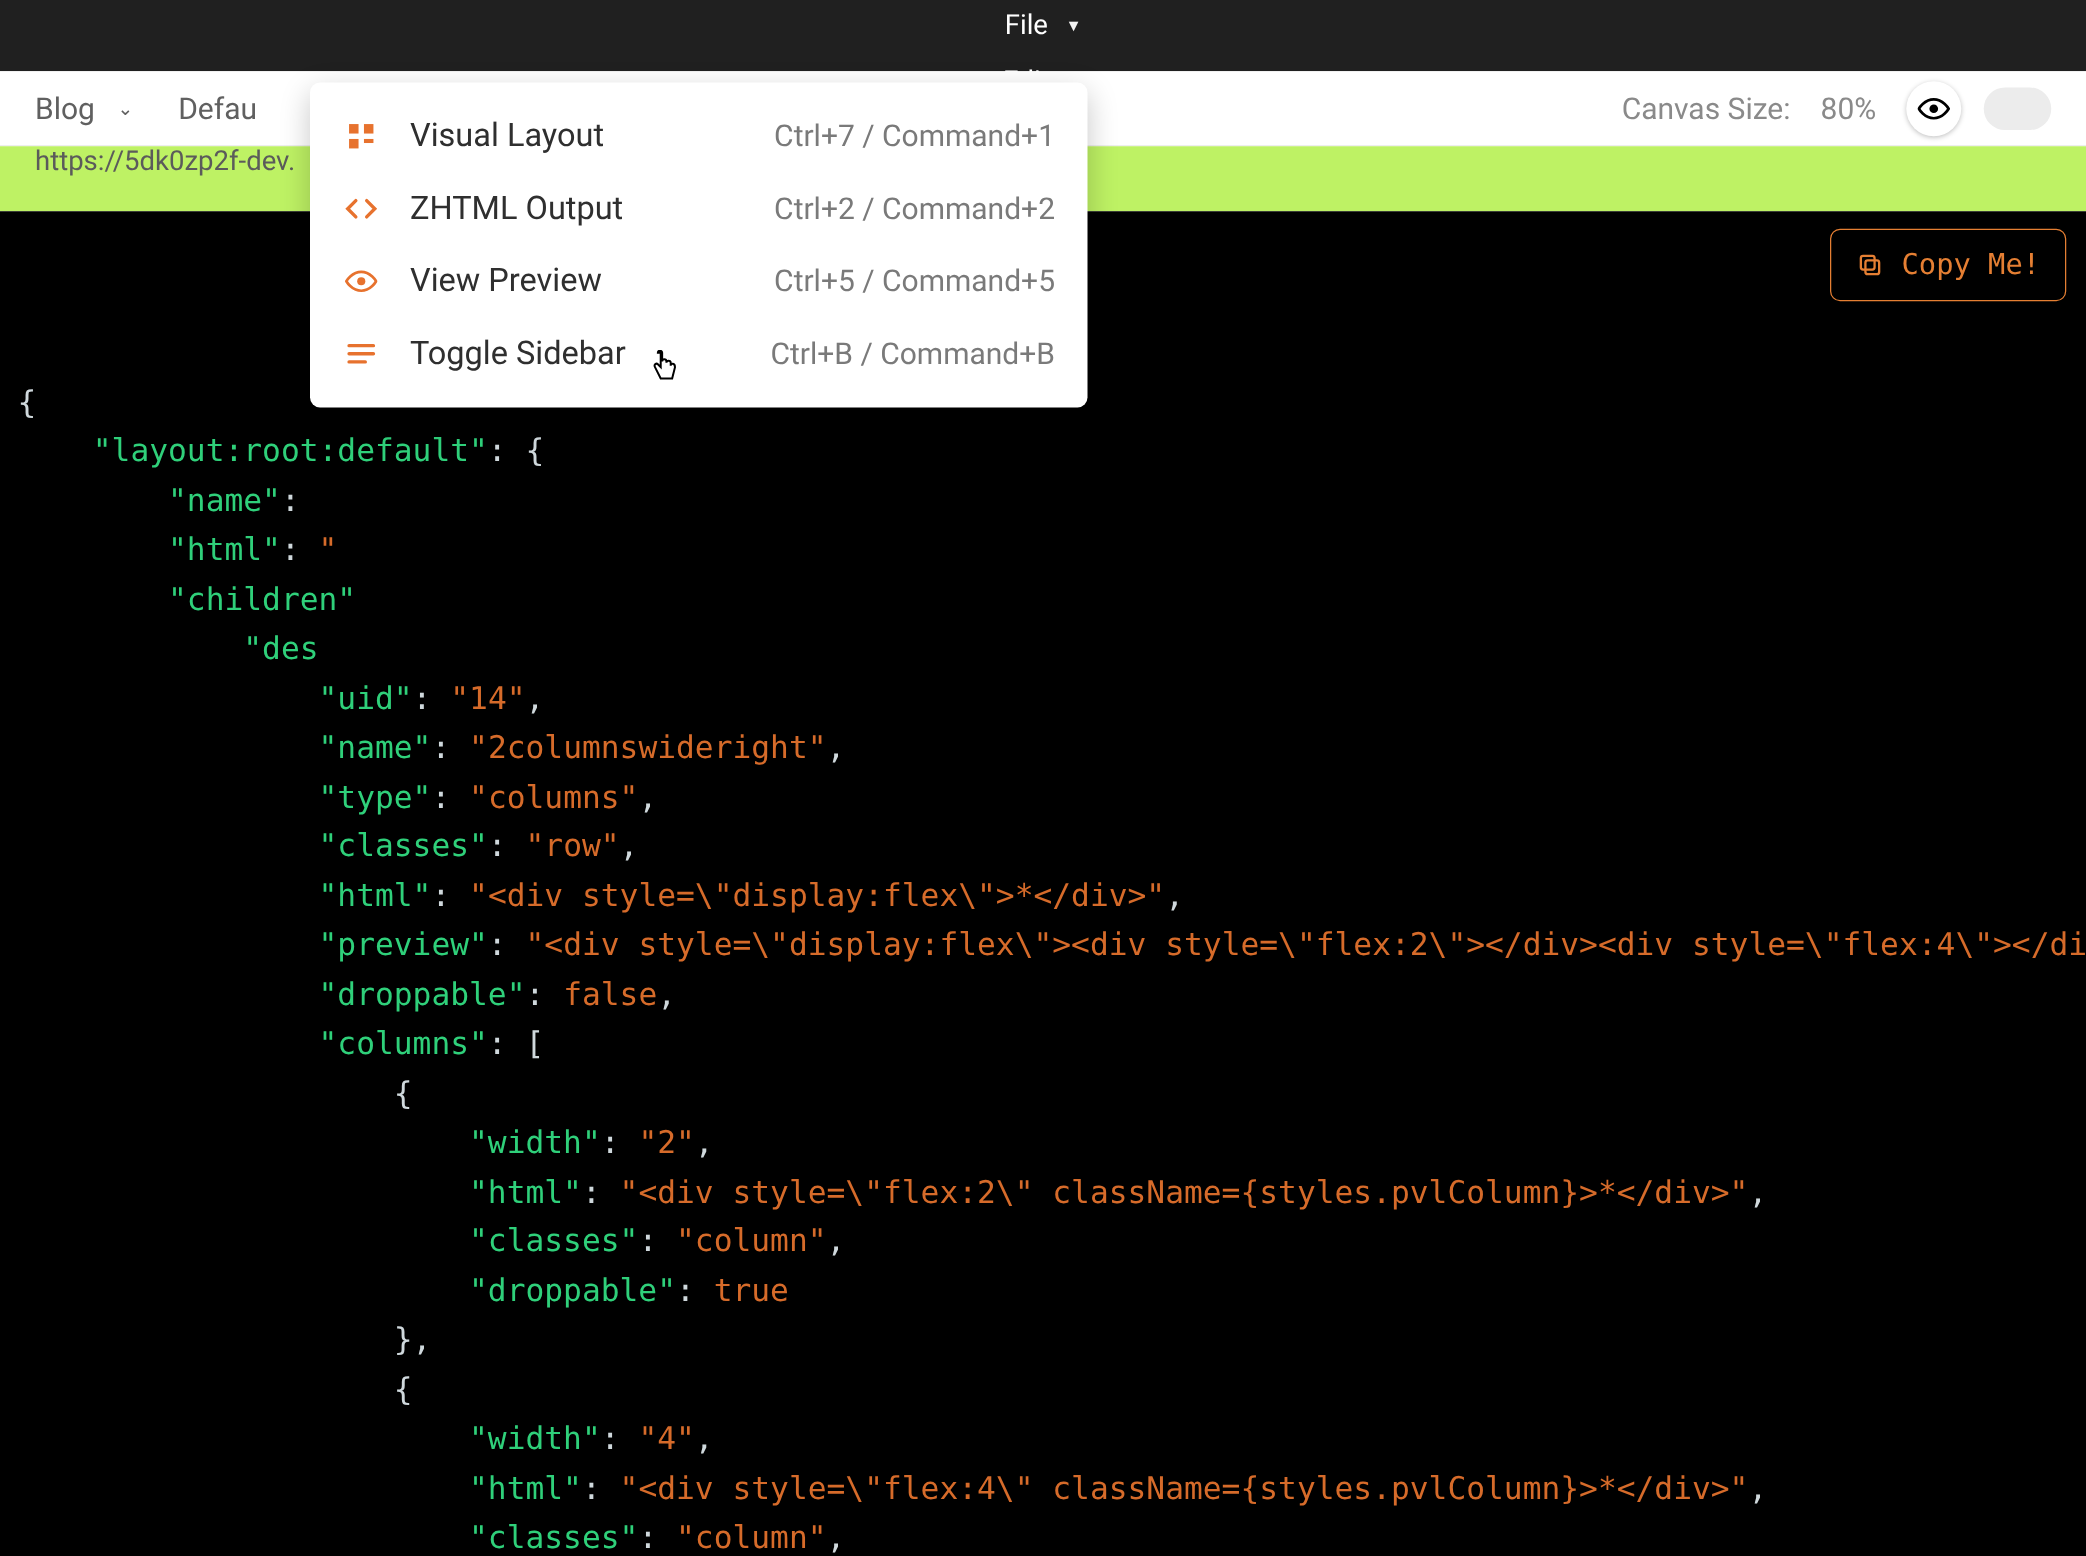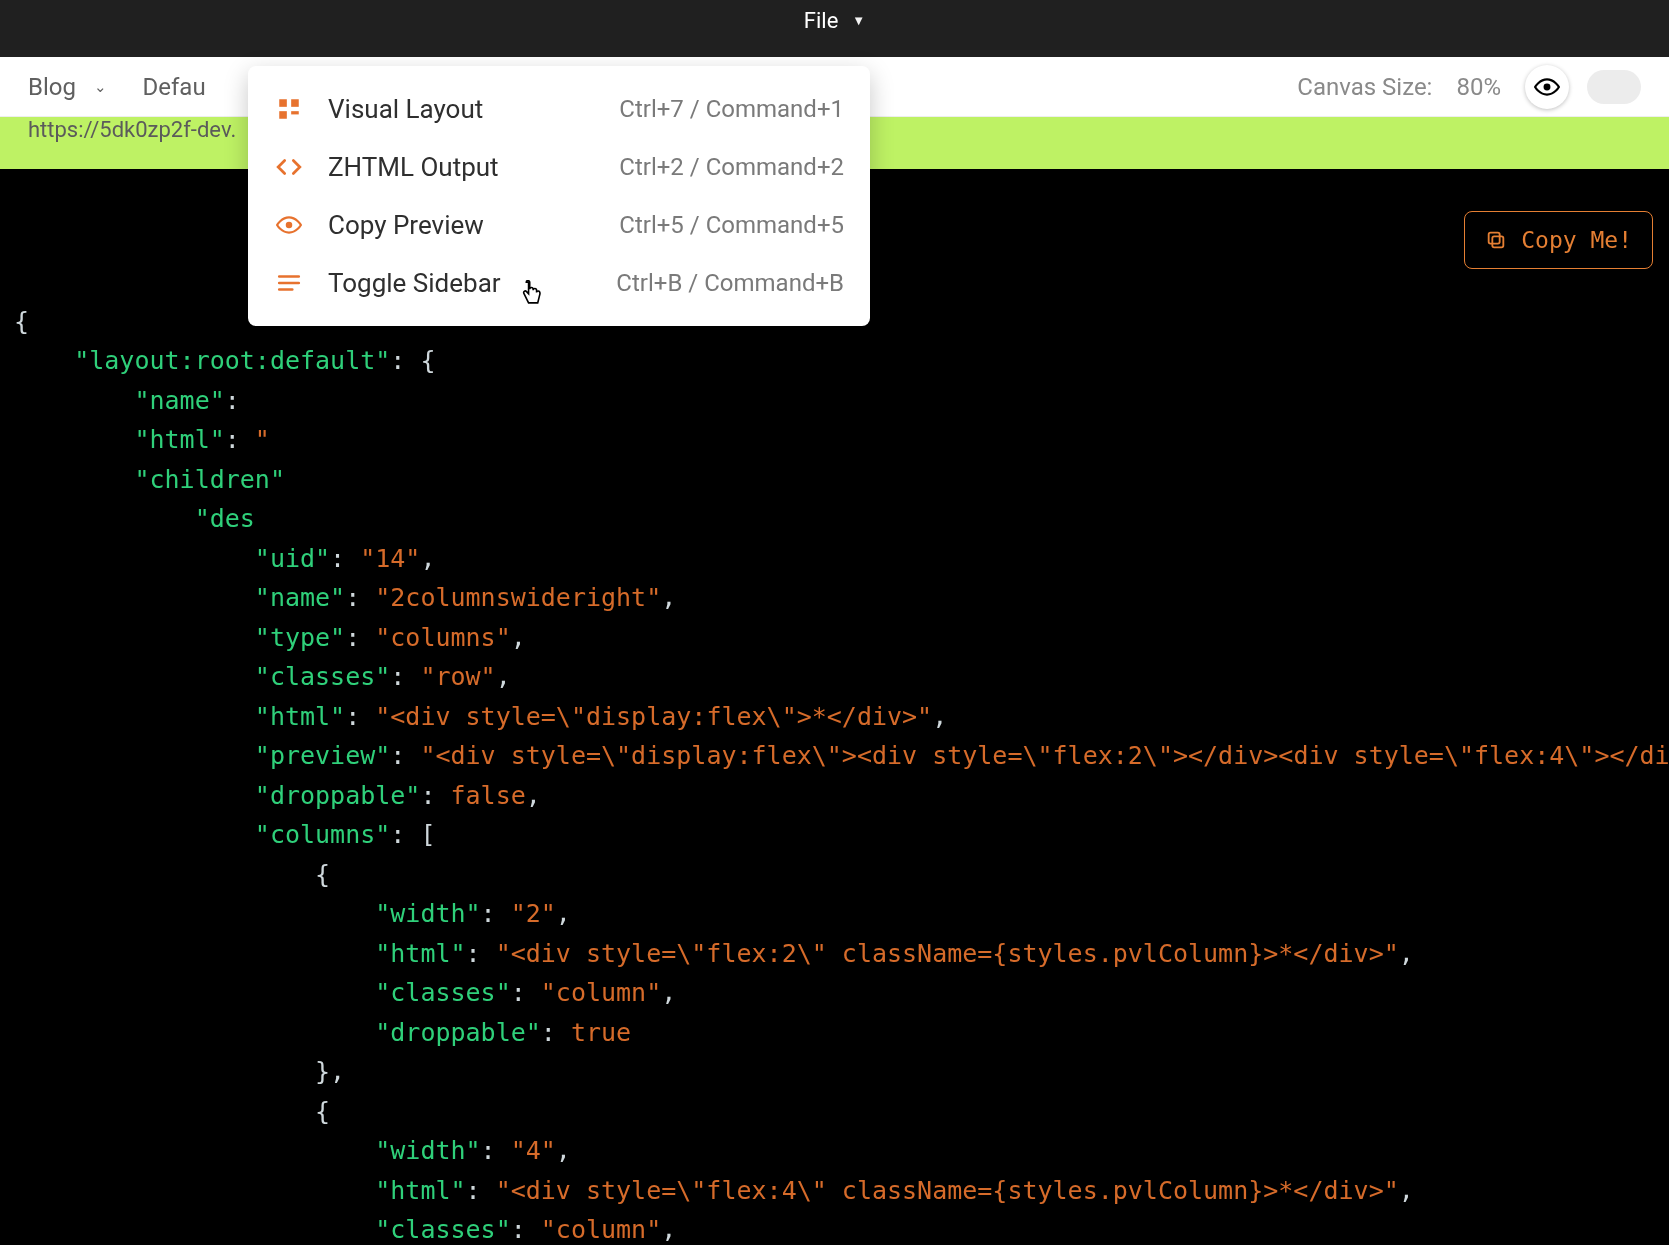--- a/index.html
+++ b/index.html
@@ -155,21 +155,20 @@
     border: 1.5px solid #e57f33;
     color: #e57f33;
     background: #000;
     padding: 10px 20px;
     border-radius: 8px;
     font-size: 23px;
     display: flex;
     align-items: center;
     gap: 14px;
     cursor: pointer;
-    margin-top: 28px;
   }
 </style>
 </head>
 <body>
 
 <div class="menubar">
   <div class="menu-item">
       <span>File</span>
       <span class="chev">▼</span>
     </div>
@@ -275,21 +274,21 @@
     <span class="vd-label">ZHTML Output</span>
     <span class="vd-shortcut">Ctrl+2 / Command+2</span>
   </div>
   <div class="vd-item">
     <span class="vd-icon">
       <svg width="26" height="26" viewBox="0 0 24 24">
           <path d="M1 12s4-7 11-7 11 7 11 7-4 7-11 7S1 12 1 12z" fill="none" stroke="#e7722e" stroke-width="2"></path>
           <circle cx="12" cy="12" r="3" fill="#e7722e"></circle>
         </svg>
     </span>
-    <span class="vd-label">Copy Preview</span>
+    <span class="vd-label">View Preview</span>
     <span class="vd-shortcut">Ctrl+5 / Command+5</span>
   </div>
   <div class="vd-item">
     <span class="vd-icon">
       <svg width="26" height="26" viewBox="0 0 24 24">
           <path d="M3 6h18M3 12h18M3 18h12" fill="none" stroke="#e7722e" stroke-width="2.5" stroke-linecap="round"></path>
           <path d="M3 14l4 4M3 14l4-4" fill="none" stroke="#e7722e" stroke-width="0"></path>
         </svg>
     </span>
     <span class="vd-label">Toggle Sidebar</span>

